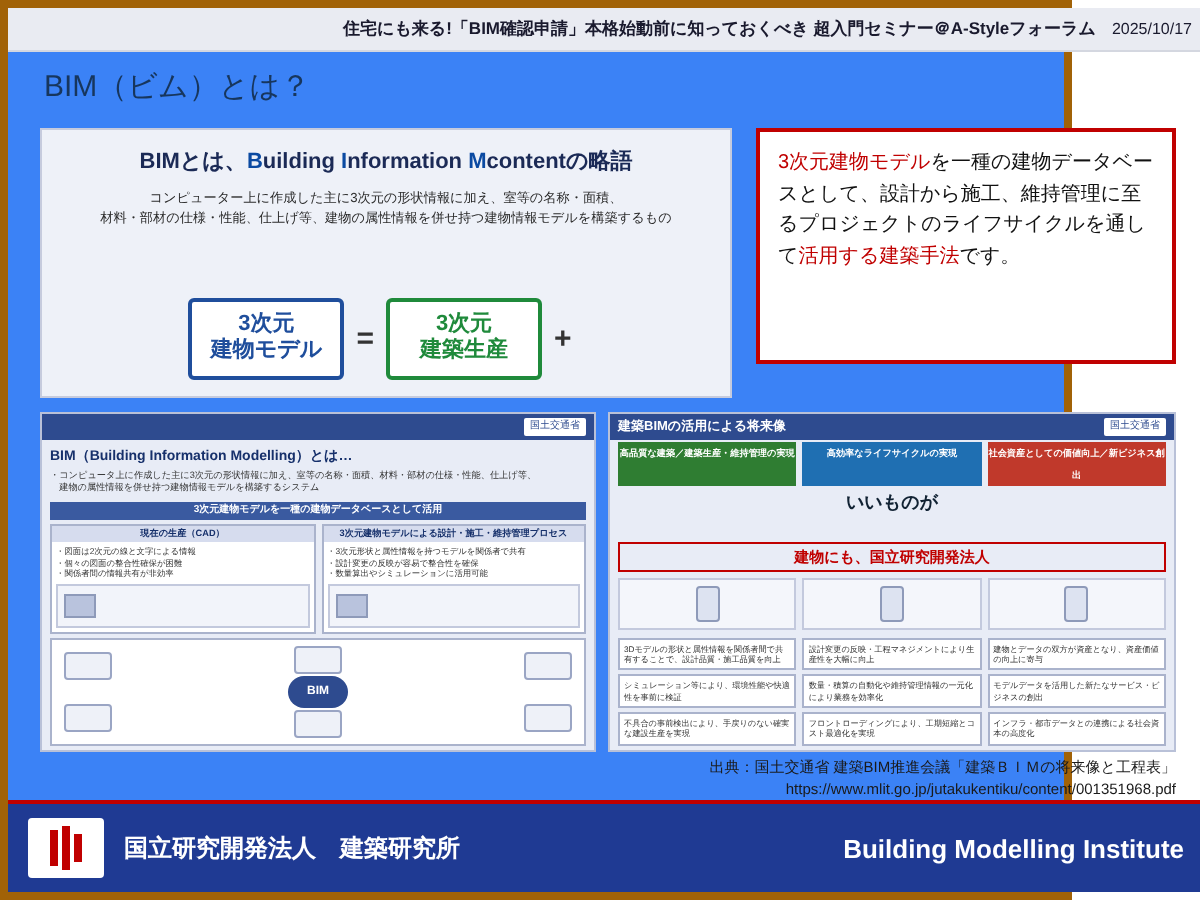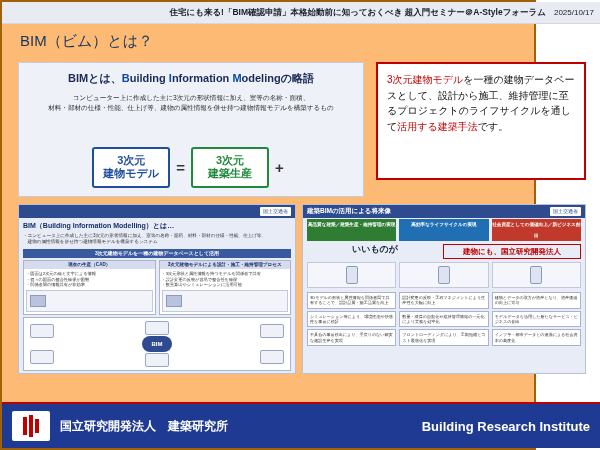--- a/index.html
+++ b/index.html
@@ -6,22 +6,22 @@
   html, body { margin:0; padding:0; }
   body {
     width:600px; height:450px;
     font-family:"Liberation Sans", sans-serif;
     background:#ffffff;
     overflow:hidden;
   }
   #slide {
     position:relative;
     width:536px; height:450px;
-    background:#fdba74;
-    border:2px solid #a16207;
+    background:#3b82f6;
+    border:4px solid #a16207;
   }
   
   .header {
     position:absolute; top:0; left:0; width:600px; height:22px;
     background:#e9ebf2;
     display:flex; align-items:center; justify-content:flex-end;
     padding-right:8px;
     border-bottom:1px solid #d4d7e0;
   }
   .header-title {
@@ -144,21 +144,21 @@
   .footrow { display:flex; gap:3px; padding:2px 4px 0 4px; }
   
   .rc-strips { display:flex; gap:3px; padding:1px 4px 0 4px; }
   .rc-strip {
     flex:1; color:#fff; font-size:4.6px; font-weight:bold;
     text-align:center; line-height:11px;
   }
   .rc-s1 { background:#2f7d32; }
   .rc-s2 { background:#1f6fb2; }
   .rc-s3 { background:#c0392b; }
-  .rc-heads { display:flex; gap:0; padding:3px 4px 0 4px; }
+  .rc-heads { display:flex; gap:14px; padding:3px 4px 0 4px;flex-direction:column; }
   .rc-head {
     flex:1; font-size:9px; font-weight:bold; text-align:center;
     color:#123; line-height:1.2;
   }
   .rc-head.r { color:#c00000; font-size:7.5px; border:1px solid #c00000; padding:2px 0; }
   .rc-cols { display:flex; gap:3px; padding:3px 4px 0 4px; }
   .rc-col { flex:1; display:flex; flex-direction:column; gap:2px; }
   .rc-item {
     background:#fff; border:1px solid #aab3cc;
     font-size:4.1px; color:#333; line-height:1.3; padding:2px;
@@ -212,21 +212,21 @@
 
   <div class="header">
     <span class="header-title">住宅にも来る!「BIM確認申請」本格始動前に知っておくべき 超入門セミナー＠A-Styleフォーラム</span>
     <span class="header-date">2025/10/17</span>
   </div>
 
   <div class="slide-title">BIM（ビム）とは？</div>
 
   <div class="def-panel">
     <div class="def-head">
-      <span>BIMとは、</span><span class="hl">B</span><span>uilding </span><span class="hl">I</span><span>nformation </span><span class="hl">M</span><span>odeling</span><span>の略語</span>
+      <span>BIMとは、</span><span class="hl">B</span><span>uilding </span><span class="hl">I</span><span>nformation </span><span class="hl">M</span><span>content</span><span>の略語</span>
     </div>
     <div class="def-sub">
       <div>コンピューター上に作成した主に3次元の形状情報に加え、室等の名称・面積、</div>
       <div>材料・部材の仕様・性能、仕上げ等、建物の属性情報を併せ持つ建物情報モデルを構築するもの</div>
     </div>
     <div class="eq-row">
       <div class="eq-box">
         <div>3次元</div>
         <div>建物モデル</div>
       </div>
@@ -317,25 +317,29 @@
         <div class="rc-col">
           <div class="rc-pic"></div>
           <div class="rc-item">建物とデータの双方が資産となり、資産価値の向上に寄与</div>
           <div class="rc-item">モデルデータを活用した新たなサービス・ビジネスの創出</div>
           <div class="rc-item">インフラ・都市データとの連携による社会資本の高度化</div>
         </div>
       </div>
     </div>
   </div>
 
+  <div class="source">
+    <div>出典：国土交通省 建築BIM推進会議「建築ＢＩＭの将来像と工程表」</div>
+    <div>https://www.mlit.go.jp/jutakukentiku/content/001351968.pdf</div>
+  </div>
 
   <div class="footer-top-line"></div>
   <div class="footer">
     <div class="logo">
       <div class="bar"></div>
       <div class="bar b2"></div>
       <div class="bar b3"></div>
     </div>
     <div class="footer-jp">国立研究開発法人　建築研究所</div>
-    <div class="footer-en">Building Research Institute</div>
+    <div class="footer-en">Building Modelling Institute</div>
   </div>
 
 </div>
 
 </body></html>

